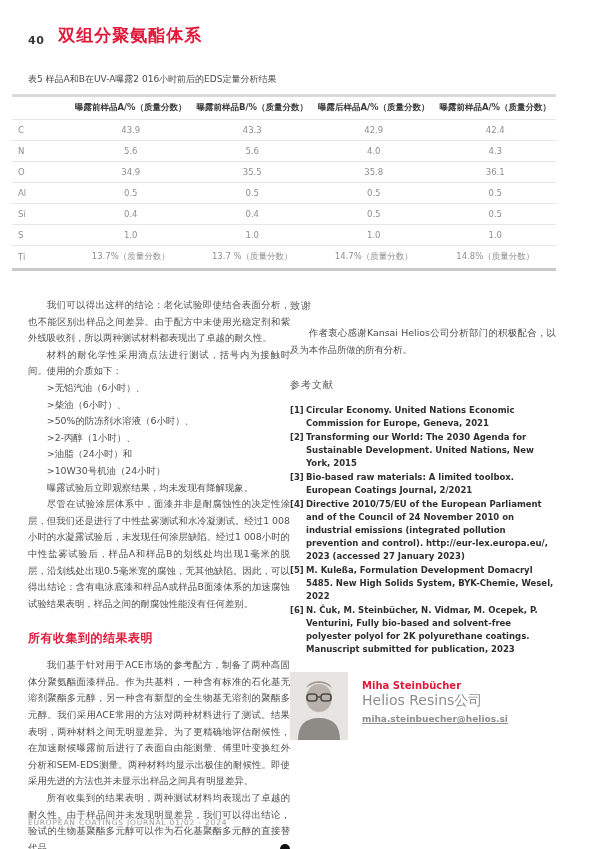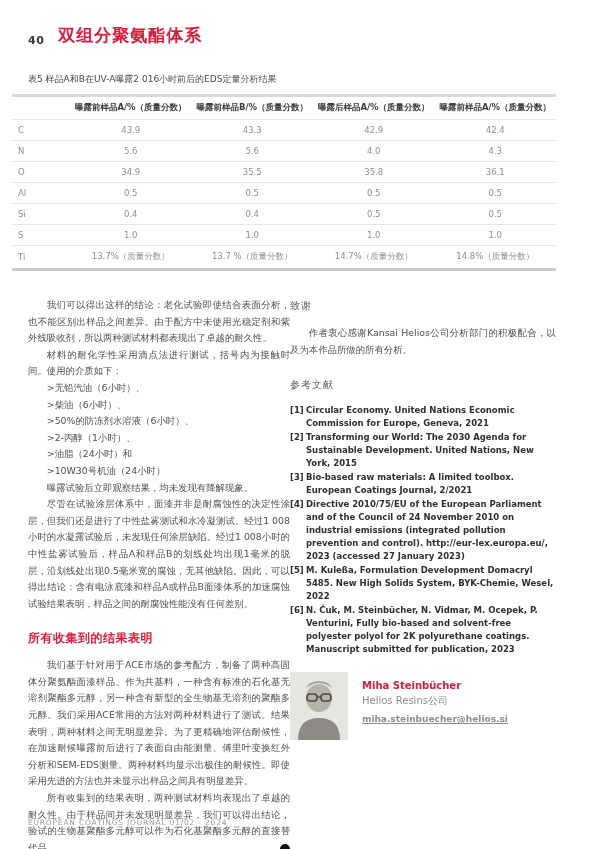--- a/index.html
+++ b/index.html
@@ -48,21 +48,21 @@
   .refs { margin-top:12px; }
   .ref { display:flex; font-size:8.5px; font-weight:bold; color:#2f2f2f; line-height:13px; margin-bottom:1px; }
   .ref .num { width:16px; flex:0 0 16px; }
   .ref .txt { flex:1; text-align:left; }
 
   
   .author { display:flex; gap:14px; margin-top:16px; align-items:flex-start; }
   .photo { width:58px; height:68px; background:#e9e7e5; flex:0 0 58px; }
   .author-meta { padding-top:8px; }
   .author-name { font-size:10px; font-weight:bold; color:var(--red); margin-bottom:3px; }
-  .author-co { font-size:10px; color:#8d8d8d; line-height:13px; }
+  .author-co { font-size:14px; color:#8d8d8d; line-height:13px; }
   .author-mail { font-size:9px; color:#8d8d8d; line-height:13px; text-decoration:underline; cursor:pointer;font-weight:bold; }
 
   
   .footer { position:absolute; left:28px; bottom:22px; font-size:7.5px; color:#9b9b9b; letter-spacing:0.8px; }
 
   :root { --red:#e11a3c; }
 </style>
 </head>
 <body>
 

